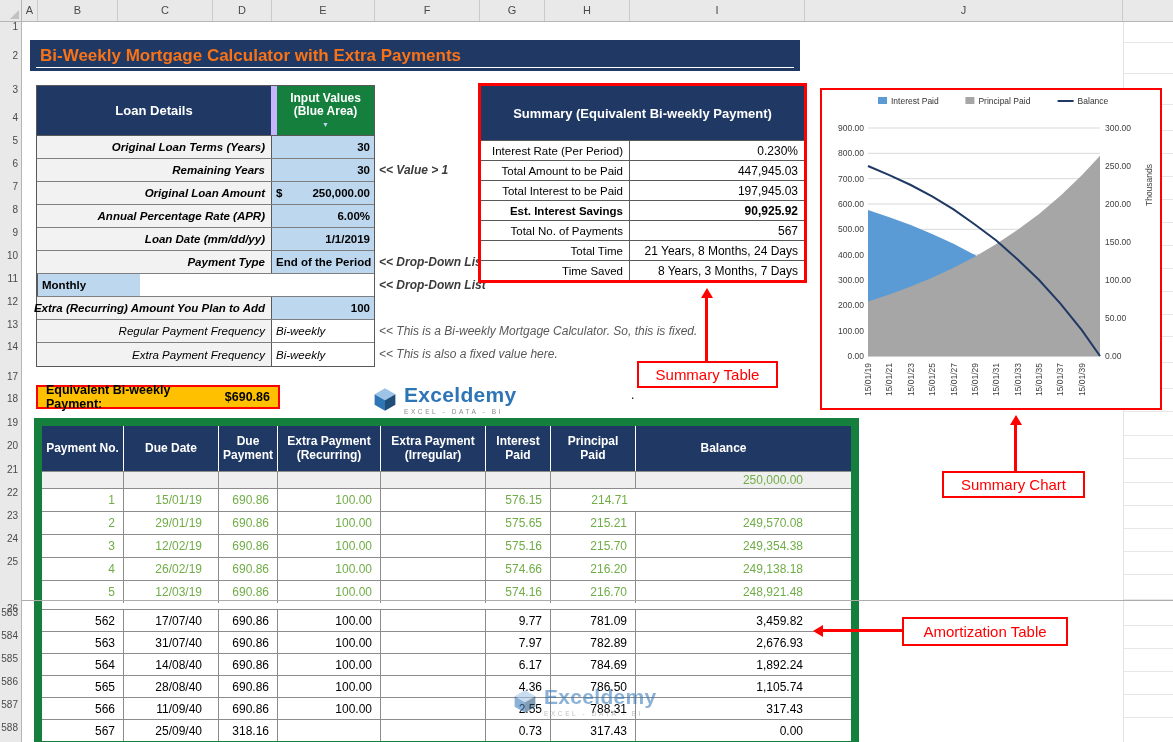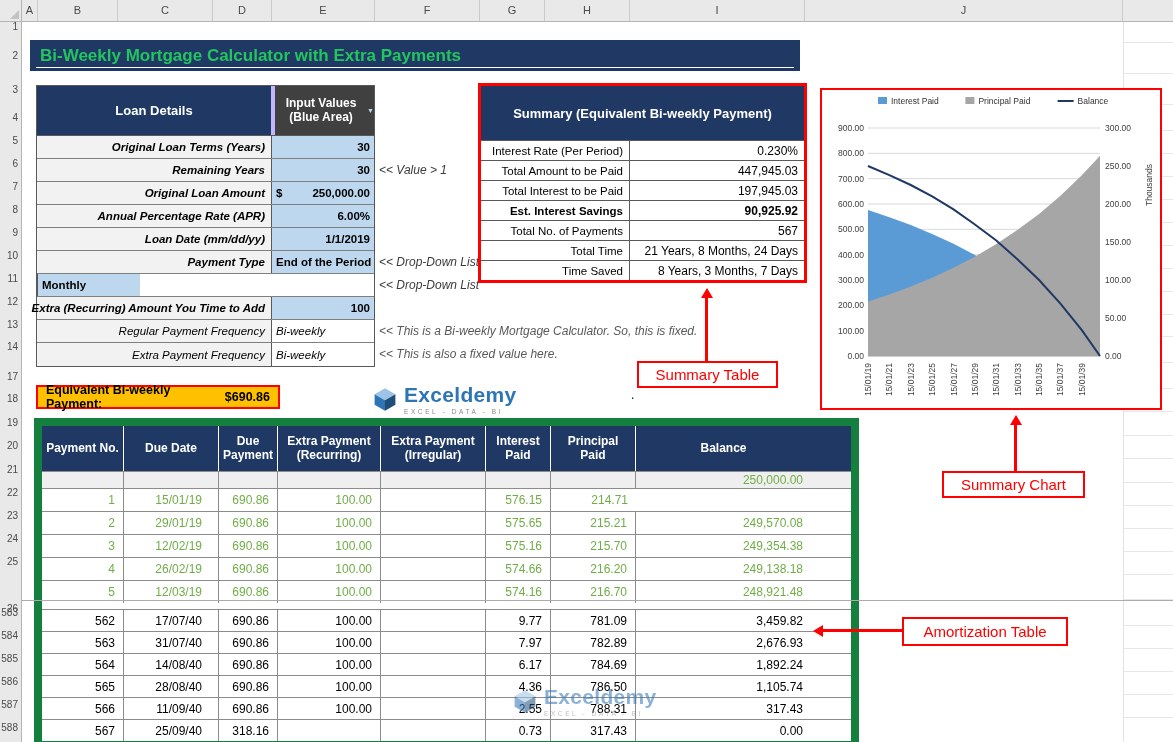--- a/index.html
+++ b/index.html
@@ -11,40 +11,40 @@
   .corner::after{content:"";position:absolute;right:2px;bottom:2px;border-left:9px solid transparent;border-bottom:9px solid #C2C2C2}
   .col-headers{position:absolute;left:22px;top:0;right:0;height:22px;background:#E9E9E9;border-bottom:1px solid #B5B5B5;display:flex;z-index:6}
   .col-cell{height:21px;line-height:21px;text-align:center;font-size:11px;color:#4a4a4a;border-right:1px solid #CACACA;flex:0 0 auto}
   .row-headers{position:absolute;left:0;top:22px;width:22px;height:720px;background:#E9E9E9;border-right:1px solid #B5B5B5;z-index:6}
   .row-num{position:absolute;right:3px;font-size:10px;color:#4a4a4a;line-height:14px}
   .grid-v{position:absolute;left:1123px;top:22px;width:1px;height:720px;background:#E3E3E3;z-index:0}
   .strip-line{position:absolute;left:1124px;width:49px;height:1px;background:#E7E7E7;z-index:0}
   .split-line{position:absolute;left:0;top:600px;width:1173px;height:1px;background:#ACACAC;z-index:3}
 
   
-  .banner{position:absolute;left:30px;top:40px;width:770px;height:31px;background:#1F3864;color:#22c55e;display:flex;align-items:center;padding-left:10px;font-size:17px;font-weight:700;z-index:1}
+  .banner{position:absolute;left:30px;top:40px;width:770px;height:31px;background:#1F3864;color:#f97316;display:flex;align-items:center;padding-left:10px;font-size:17px;font-weight:700;z-index:1}
   .banner::after{content:"";position:absolute;left:6px;right:6px;bottom:3px;height:1px;background:#fff}
 
   
   .loan-table{position:absolute;left:36px;top:85px;width:339px;border:1px solid #595959;background:#fff;z-index:1}
   .loan-head{display:flex;height:50px;border-bottom:1px solid #595959}
   .lh1{width:234px;background:#1F3864;color:#fff;font-weight:700;font-size:13px;display:flex;align-items:center;justify-content:center}
-  .lh2{width:103px;background:#404040;color:#fff;font-weight:700;font-size:12px;display:flex;align-items:center;justify-content:center;text-align:center;line-height:1.15;border-left:4px solid #c4b5fd}
+  .lh2{width:103px;background:#15803d;color:#fff;font-weight:700;font-size:12px;display:flex;flex-direction:column;align-items:center;justify-content:center;text-align:center;line-height:1.15;border-left:6px solid #c4b5fd}
   .lh2 .tri{font-size:7px;color:#BDD7EE;margin-top:2px}
   .lrow{display:flex;height:23px;border-bottom:1px solid #7F7F7F;position:relative}
   .lrow:last-child{border-bottom:none}
   .lcell-label{width:234px;background:#F2F2F2;font-weight:700;font-style:italic;font-size:11.5px;display:flex;align-items:center;justify-content:flex-end;padding-right:6px;white-space:nowrap}
   .lcell-value{width:103px;display:flex;align-items:center;padding:0 4px;font-size:11.5px;border-left:1px solid #595959}
   .lcell-value .vtext{margin-left:auto;white-space:nowrap}
   .lcell-value.blue{background:#BDD7EE;font-weight:700}
   .lcell-value.blue-left{background:#BDD7EE;font-weight:700}
   .lcell-value.blue-left .vtext{margin-left:0}
   .lcell-value.white-italic{background:#fff;font-style:italic;font-weight:400}
   .lcell-value.white-italic .vtext{margin-left:0}
-  .lnote{position:absolute;left:342px;top:0;height:23px;line-height:23px;white-space:nowrap;font-style:italic;font-size:12px;color:#3B3B3B;font-weight:400}
+  .lnote{position:absolute;left:342px;top:0;height:23px;line-height:23px;white-space:nowrap;font-style:italic;font-size:12px;color:#3B3B3B;font-weight:700}
   .lnote.gray{color:#595959;font-weight:400}
 
   
   .equiv{position:absolute;left:36px;top:385px;width:244px;height:24px;background:#FFC000;border:2px solid #FF0000;display:flex;align-items:center;justify-content:space-between;padding:0 8px;font-weight:700;font-size:12.5px;z-index:1}
 
   
   .sum-wrap{position:absolute;left:478px;top:83px;width:329px;border:3px solid #FF0000;background:#fff;z-index:1}
   .sum-head{height:54px;background:#1F3864;color:#fff;font-weight:700;font-size:13px;display:flex;align-items:center;justify-content:center;text-align:center}
   .srow{display:flex;height:20px;border-top:1px solid #595959}
   .srow .sl{width:149px;display:flex;align-items:center;justify-content:flex-end;padding-right:6px;border-right:1px solid #595959;font-size:11.5px;white-space:nowrap}
@@ -225,21 +225,21 @@
           </div>
           <div class="lnote">&lt;&lt; Drop-Down List</div>
         </div>
         <div class="lrow">
           <div class="lcell-value blue-left">
             <span class="vtext">Monthly</span>
           </div>
           <div class="lnote">&lt;&lt; Drop-Down List</div>
         </div>
         <div class="lrow">
-          <div class="lcell-label">Extra (Recurring) Amount You Time to Add</div>
+          <div class="lcell-label">Extra (Recurring) Amount You Plan to Add</div>
           <div class="lcell-value blue">
             <span class="vtext">100</span>
           </div>
         </div>
         <div class="lrow">
           <div class="lcell-label" style="font-weight: 400;">Regular Payment Frequency</div>
           <div class="lcell-value white-italic">
             <span class="vtext">Bi-weekly</span>
           </div>
           <div class="lnote gray">&lt;&lt; This is a Bi-weekly Mortgage Calculator. So, this is fixed.</div>

